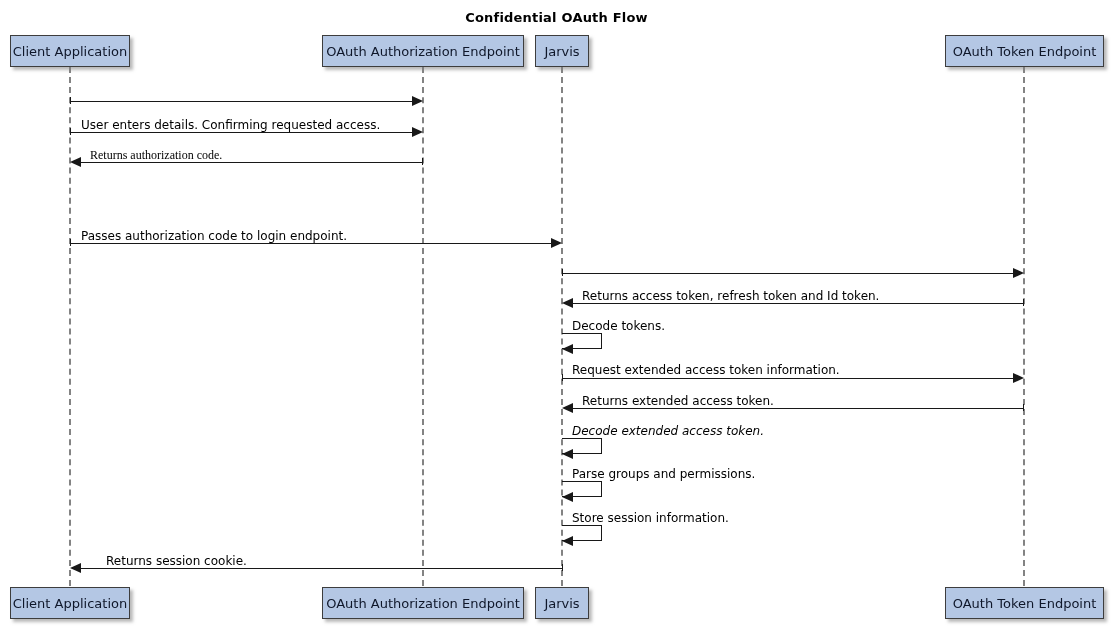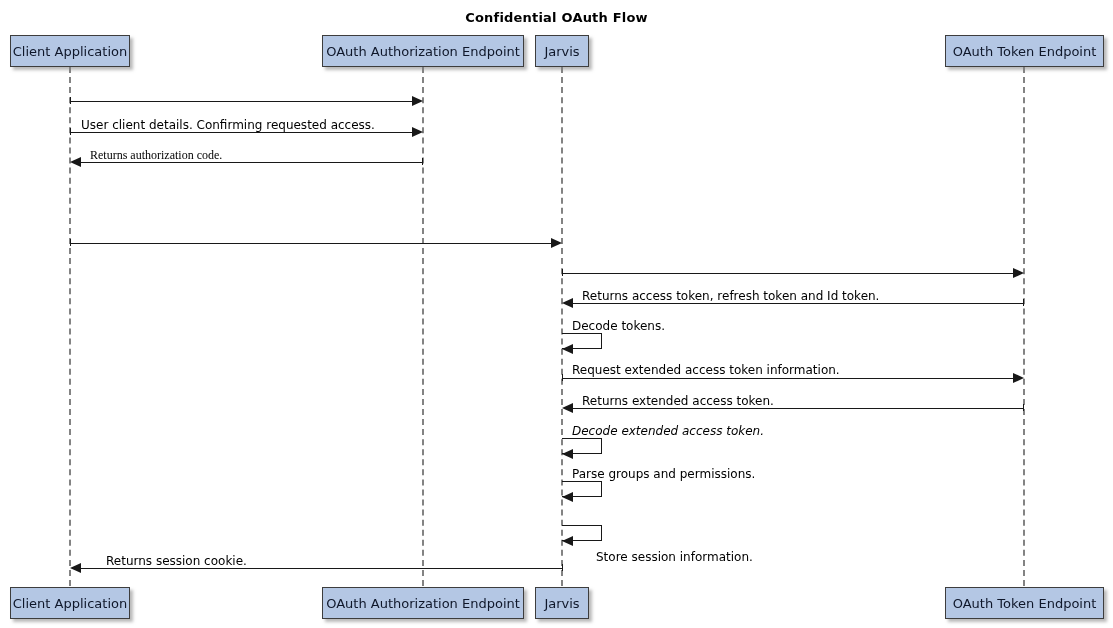--- a/index.html
+++ b/index.html
@@ -145,30 +145,31 @@
     <span>Jarvis</span>
   </div>
   <div class="participant" style="left:945px; top:587px; width:159px;">
     <span>OAuth Token Endpoint</span>
   </div>
 
   <div class="src-tick" style="left:70px; top:97px;"></div>
   <div class="msg-line" style="left:70px; top:101px; width:342px;"></div>
   <div class="arrow-right" style="left:412px; top:96px;"></div>
 
-  <div class="msg-label" style="left:81px; top:119px;">User client details. Confirming requested access.</div>
+  <div class="msg-label" style="left:81px; top:119px;">User enters details. Confirming requested access.</div>
   <div class="src-tick" style="left:70px; top:128px;"></div>
   <div class="msg-line" style="left:70px; top:132px; width:342px;"></div>
   <div class="arrow-right" style="left:412px; top:127px;"></div>
 
   <div class="msg-label" style="left:90px; top:149px;font-family:Liberation Serif, serif;">Returns authorization code.</div>
   <div class="src-tick" style="left:422px; top:158px;"></div>
   <div class="msg-line" style="left:81px; top:162px; width:342px;"></div>
   <div class="arrow-left" style="left:70px; top:157px;"></div>
 
+  <div class="msg-label" style="left:81px; top:230px;">Passes authorization code to login endpoint.</div>
   <div class="src-tick" style="left:70px; top:239px;"></div>
   <div class="msg-line" style="left:70px; top:243px; width:481px;"></div>
   <div class="arrow-right" style="left:551px; top:238px;"></div>
 
   <div class="src-tick" style="left:562px; top:269px;"></div>
   <div class="msg-line" style="left:562px; top:273px; width:451px;"></div>
   <div class="arrow-right" style="left:1013px; top:268px;"></div>
 
   <div class="msg-label" style="left:582px; top:290px;">Returns access token, refresh token and Id token.</div>
   <div class="src-tick" style="left:1023px; top:299px;"></div>
@@ -190,21 +191,21 @@
   <div class="arrow-left" style="left:562px; top:403px;"></div>
 
   <div class="msg-label" style="left:572px; top:425px;font-style:italic;">Decode extended access token.</div>
   <div class="self-loop" style="left:562px; top:438px;"></div>
   <div class="arrow-left" style="left:562px; top:449px;"></div>
 
   <div class="msg-label" style="left:572px; top:468px;">Parse groups and permissions.</div>
   <div class="self-loop" style="left:562px; top:481px;"></div>
   <div class="arrow-left" style="left:562px; top:492px;"></div>
 
-  <div class="msg-label" style="left:596px; top:512px;margin-top:39px;">Store session information.</div>
+  <div class="msg-label" style="left:572px; top:512px;">Store session information.</div>
   <div class="self-loop" style="left:562px; top:525px;"></div>
   <div class="arrow-left" style="left:562px; top:536px;"></div>
 
   <div class="msg-label" style="left:106px; top:555px;">Returns session cookie.</div>
   <div class="src-tick" style="left:562px; top:564px;"></div>
   <div class="msg-line" style="left:81px; top:568px; width:482px;"></div>
   <div class="arrow-left" style="left:70px; top:563px;"></div>
 
 </div>
 

